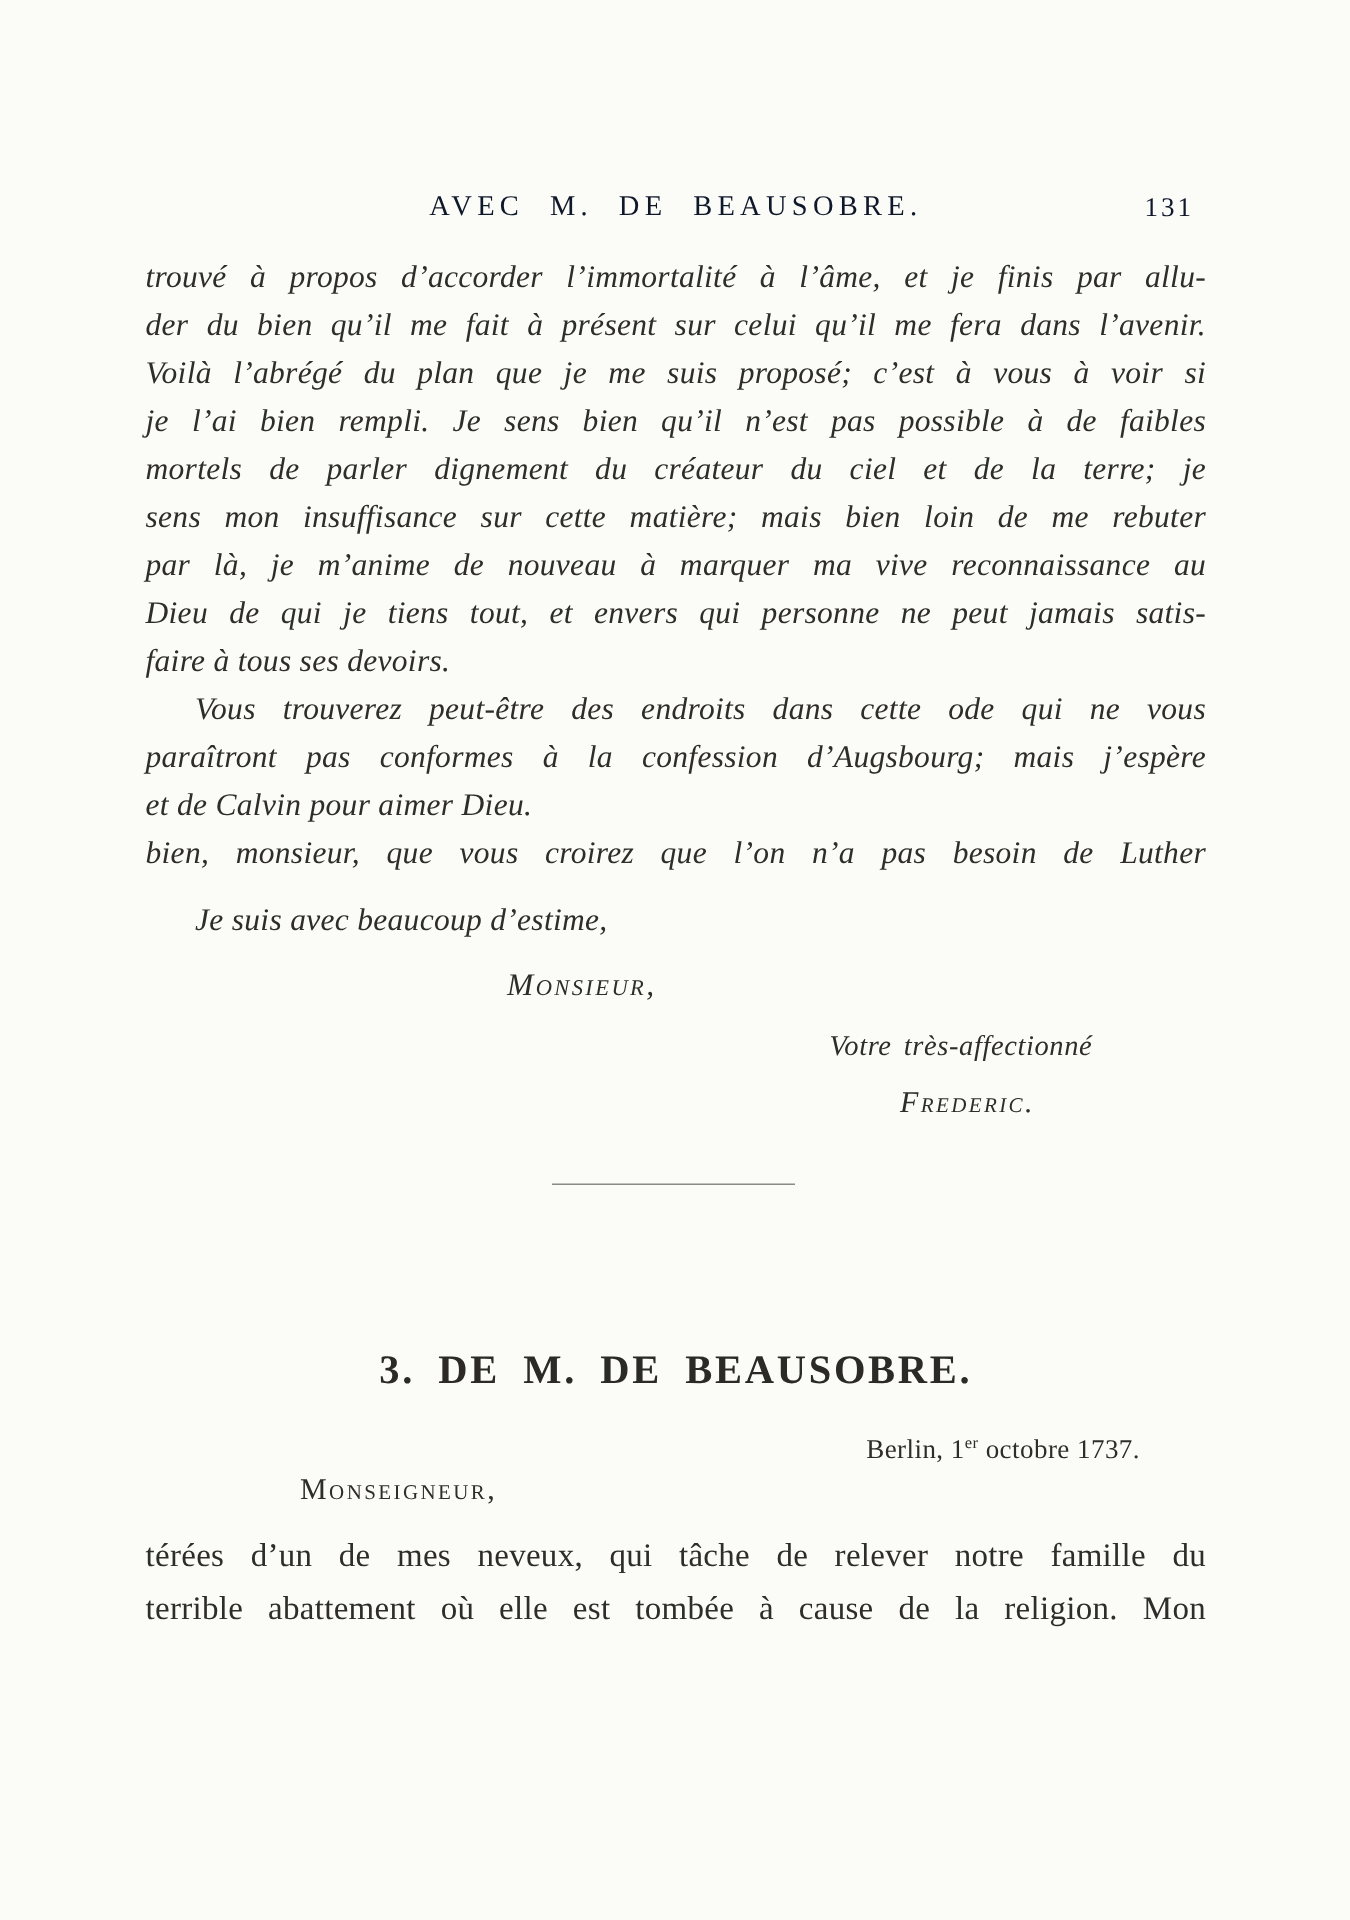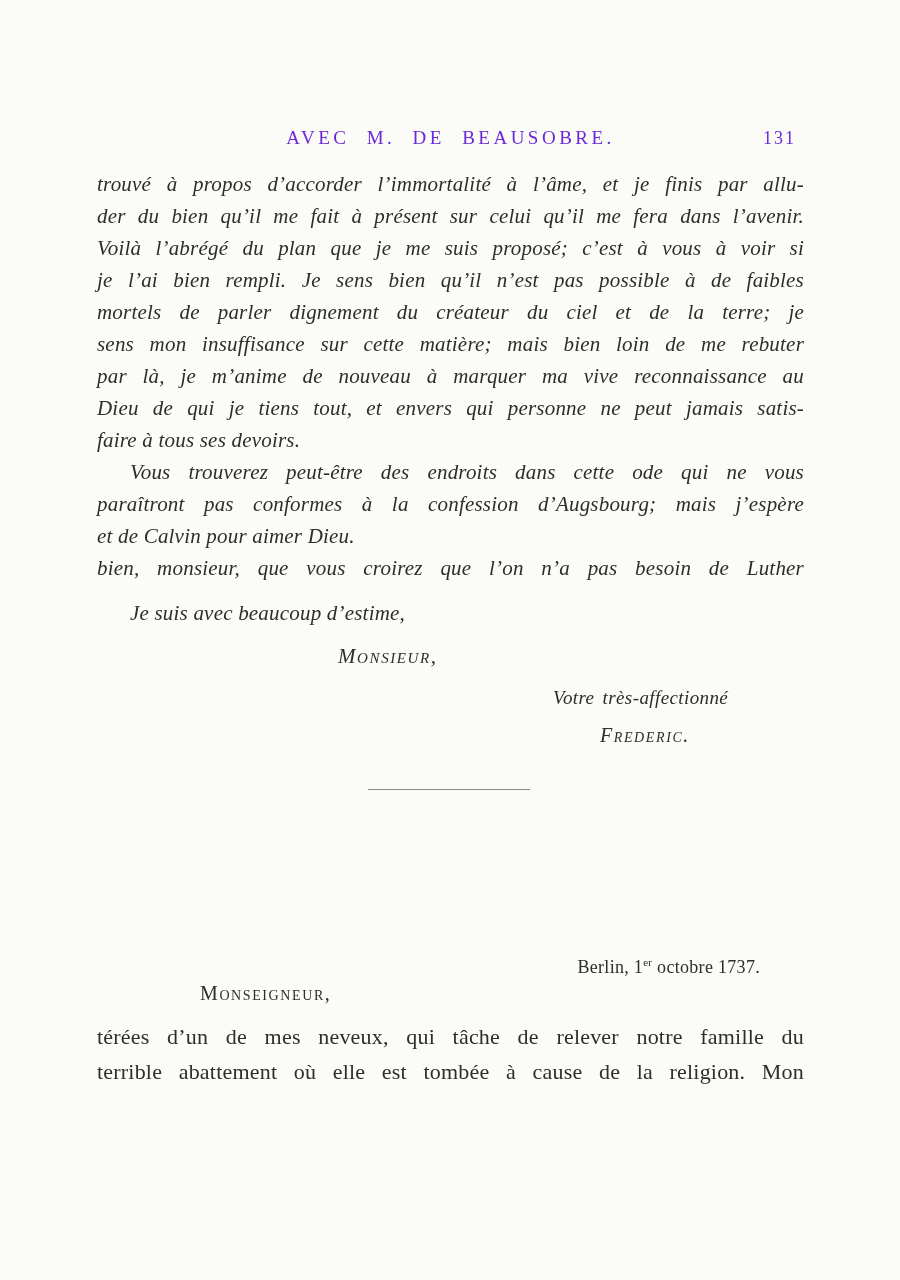--- a/index.html
+++ b/index.html
@@ -10,21 +10,21 @@
     background:#fbfcf7;
     font-family:"Liberation Serif", serif;
     color:#2e2d2a;
     overflow:hidden;
   }
   
   .running-header{
     position:absolute;top:127px;left:97px;width:707px;
     text-align:center;
     font-size:19px;letter-spacing:3.5px;word-spacing:9px;
-    color:#6d28d9;
+    color:#0f172a;
   }
   .page-number{
     position:absolute;right:8px;top:1px;
     font-size:18px;letter-spacing:2px;word-spacing:normal;
   }
   
   .text-block{
     position:absolute;top:168px;left:97px;width:707px;
     font-size:21px;letter-spacing:0.2px;font-style:italic;
   }
@@ -97,20 +97,21 @@
         <div class="line jline">bien, monsieur, que vous croirez que l’on n’a pas besoin de Luther</div>
       </div>
     <div class="line indent closing">Je suis avec beaucoup d’estime,</div>
     <div class="salutation1 smallcaps">Monsieur,</div>
     <div class="valediction">Votre très-affectionné</div>
     <div class="signature smallcaps">Frederic.</div>
   </div>
 
   <hr class="separator">
 
+  <div class="section-heading">3.  DE M. DE BEAUSOBRE.</div>
 
   <div class="dateline"><span>Berlin, 1</span><sup>er</sup><span> octobre 1737.</span></div>
 
   <div class="salutation2 smallcaps">Monseigneur,</div>
 
   <div class="para3">
     <div>
         <div class="line jline">térées d’un de mes neveux, qui tâche de relever notre famille du</div>
         <div class="line jline">terrible abattement où elle est tombée à cause de la religion.  Mon</div>
       </div>

